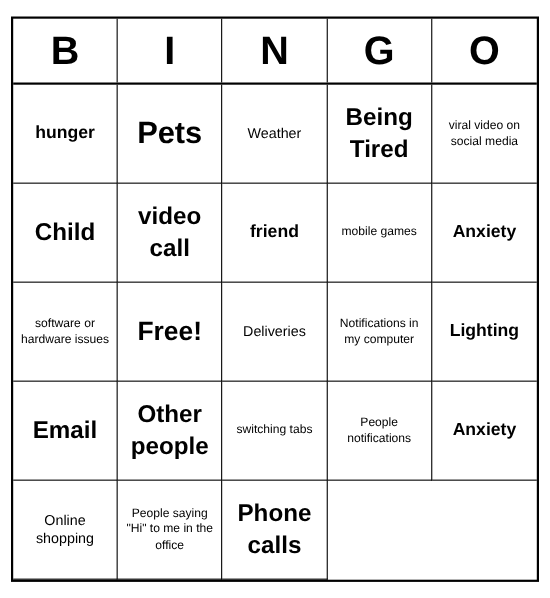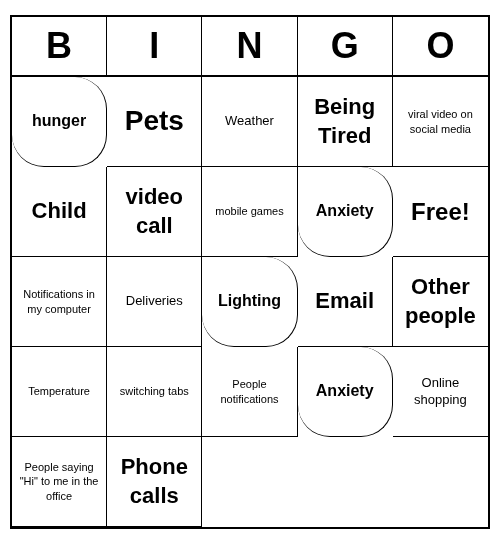--- a/index.html
+++ b/index.html
@@ -59,21 +59,20 @@
       font-size: 22px;
       font-weight: bold;
     }
     .bingo-cell.xl-text {
       font-size: 28px;
       font-weight: bold;
     }
     .bingo-cell.medium-text {
       font-size: 16px;
       font-weight: bold;
-      border-radius: 32px;
     }
     .bingo-cell.small-text {
       font-size: 11px;
     }
     .bingo-cell.free-cell {
       font-size: 24px;
       font-weight: bold;
     }
   </style>
 </head>
@@ -88,29 +87,30 @@
       <div class="bingo-header-cell">O</div>
     </div>
   <div class="bingo-grid">
   <div class="bingo-cell medium-text">hunger</div>
       <div class="bingo-cell xl-text">Pets</div>
       <div class="bingo-cell">Weather</div>
       <div class="bingo-cell large-text">Being Tired</div>
       <div class="bingo-cell small-text">viral video on social media</div>
       <div class="bingo-cell large-text">Child</div>
       <div class="bingo-cell large-text">video call</div>
+      <div class="bingo-cell medium-text">friend</div>
       <div class="bingo-cell small-text">mobile games</div>
       <div class="bingo-cell medium-text">Anxiety</div>
+      <div class="bingo-cell small-text">software or hardware issues</div>
       <div class="bingo-cell free-cell">Free!</div>
+      <div class="bingo-cell">Deliveries</div>
       <div class="bingo-cell small-text">Notifications in my computer</div>
-      <div class="bingo-cell">Deliveries</div>
       <div class="bingo-cell medium-text">Lighting</div>
       <div class="bingo-cell large-text">Email</div>
       <div class="bingo-cell large-text">Other people</div>
-      <div class="bingo-cell small-text">Temperature</div>
       <div class="bingo-cell small-text">switching tabs</div>
       <div class="bingo-cell small-text">People notifications</div>
       <div class="bingo-cell medium-text">Anxiety</div>
       <div class="bingo-cell">Online shopping</div>
       <div class="bingo-cell small-text">People saying "Hi" to me in the office</div>
       <div class="bingo-cell large-text">Phone calls</div>
     </div>
 </div>
 
 </body></html>

